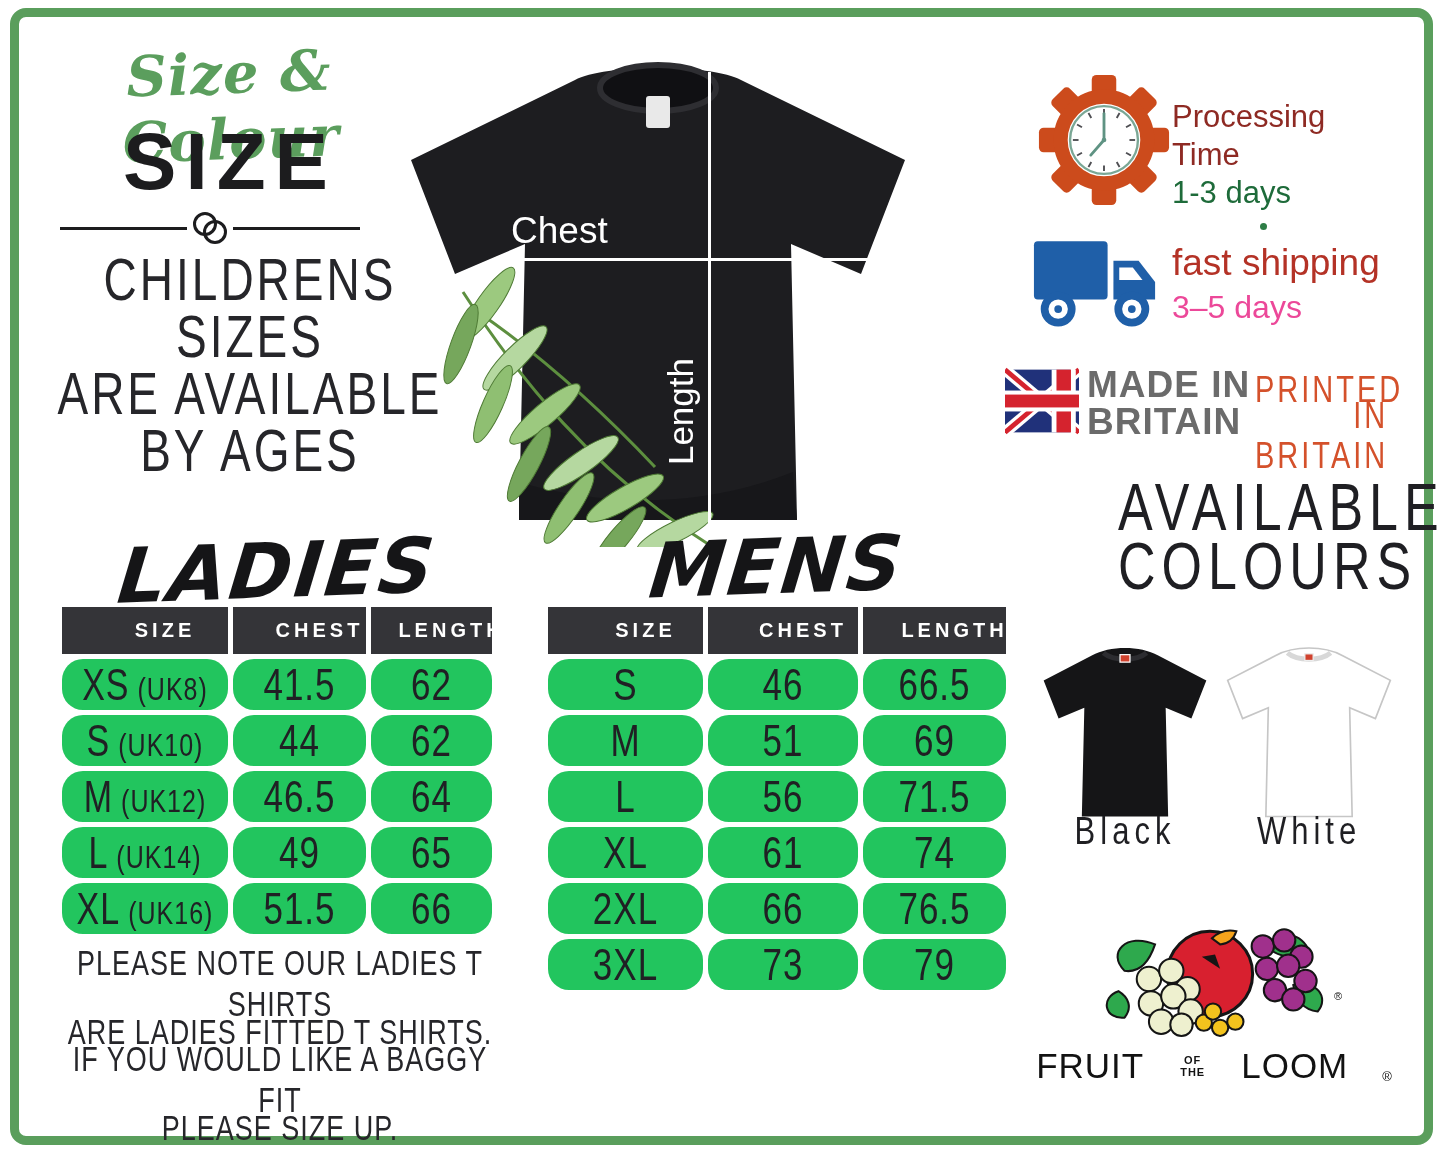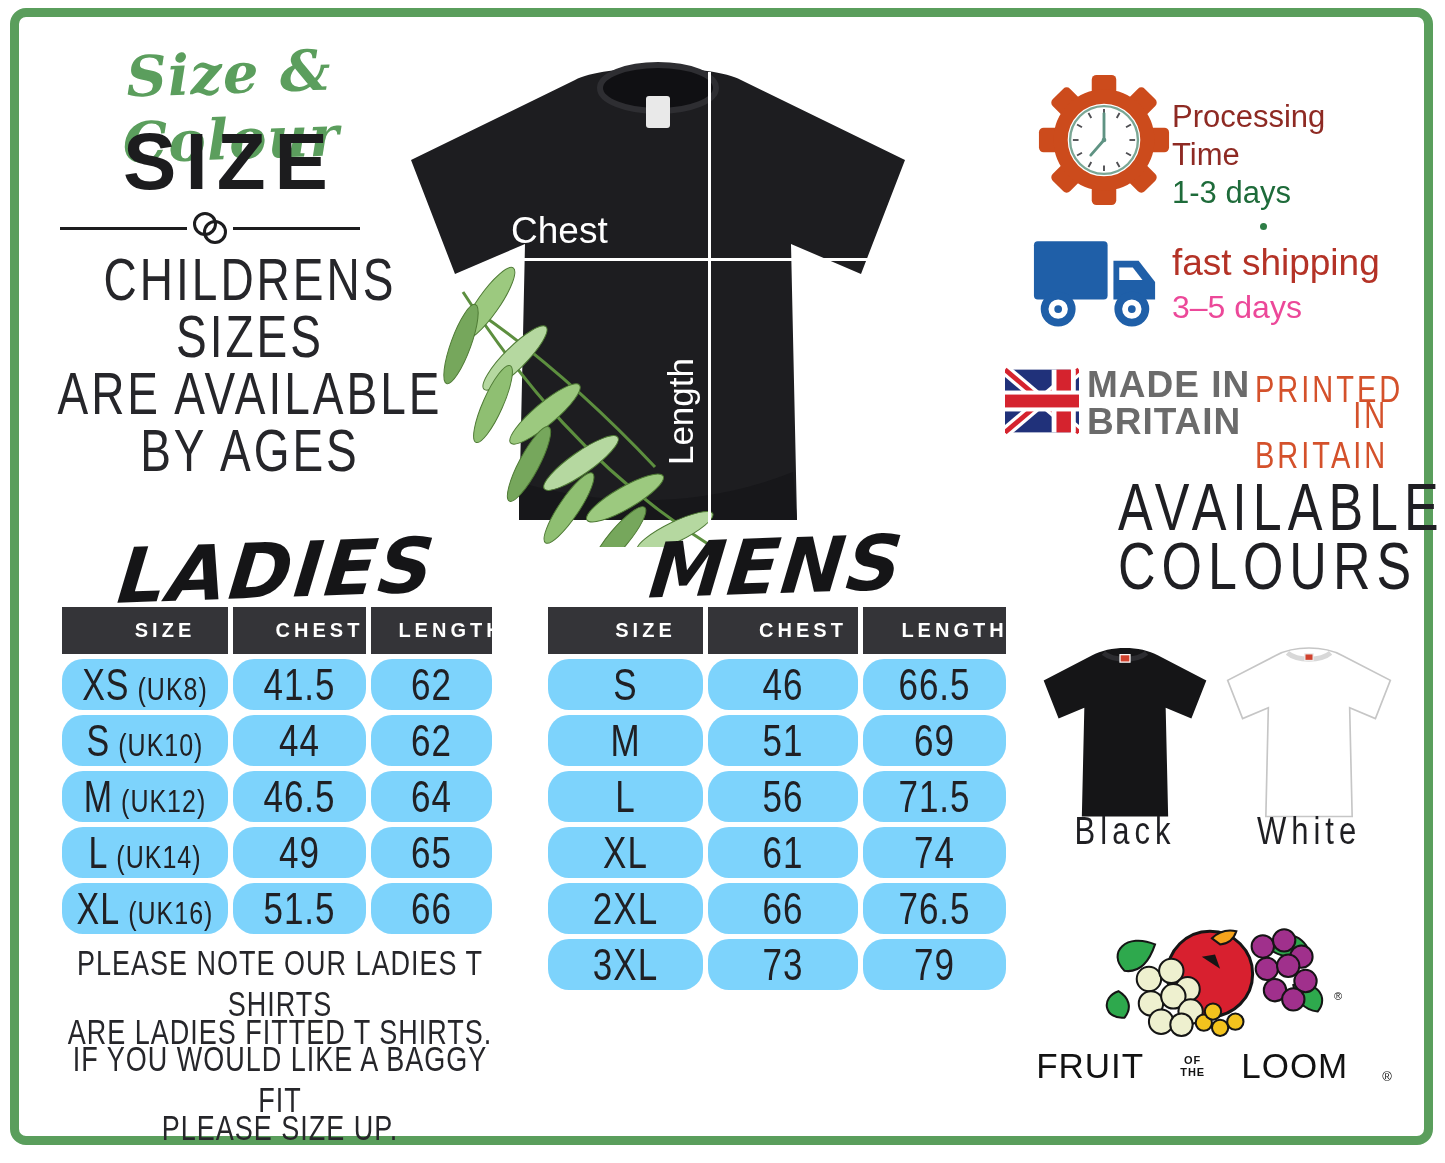--- a/index.html
+++ b/index.html
@@ -75,21 +75,21 @@
   .sec-heading{position:absolute;text-align:center;font-size:76px;letter-spacing:2px;
     transform:rotate(-2deg) skewX(-8deg);}
   .ladies-heading{left:77px;top:526px;width:400px;}
   .mens-heading{left:607px;top:522px;width:340px;}
 
   .sizetable{position:absolute;display:grid;column-gap:5px;row-gap:5px;}
   .ladies-table{left:62px;top:607px;grid-template-columns:166px 133px 121px;grid-template-rows:47px repeat(5,51px);}
   .mens-table{left:548px;top:607px;grid-template-columns:155px 150px 143px;grid-template-rows:47px repeat(6,51px);}
   .th{background:#343438;color:#fff;display:flex;align-items:center;justify-content:center;
       font-size:20px;font-weight:700;letter-spacing:4px;padding-left:40px;}
-  .td{background:#7dd3fc;color:#202024;display:flex;align-items:center;justify-content:center;
+  .td{background:#22c55e;color:#202024;display:flex;align-items:center;justify-content:center;
       font-size:35px;font-weight:400;letter-spacing:1px;border-radius:21px;}
   .td .sz{font-size:34px;}
   .td .uk{font-size:25px;margin-left:8px;}
 
   .ladies-note{position:absolute;left:62px;top:952px;width:436px;text-align:center;
     font-size:27px;line-height:32px;letter-spacing:1px;color:#26262a;}
 </style>
 </head>
 <body>
 

